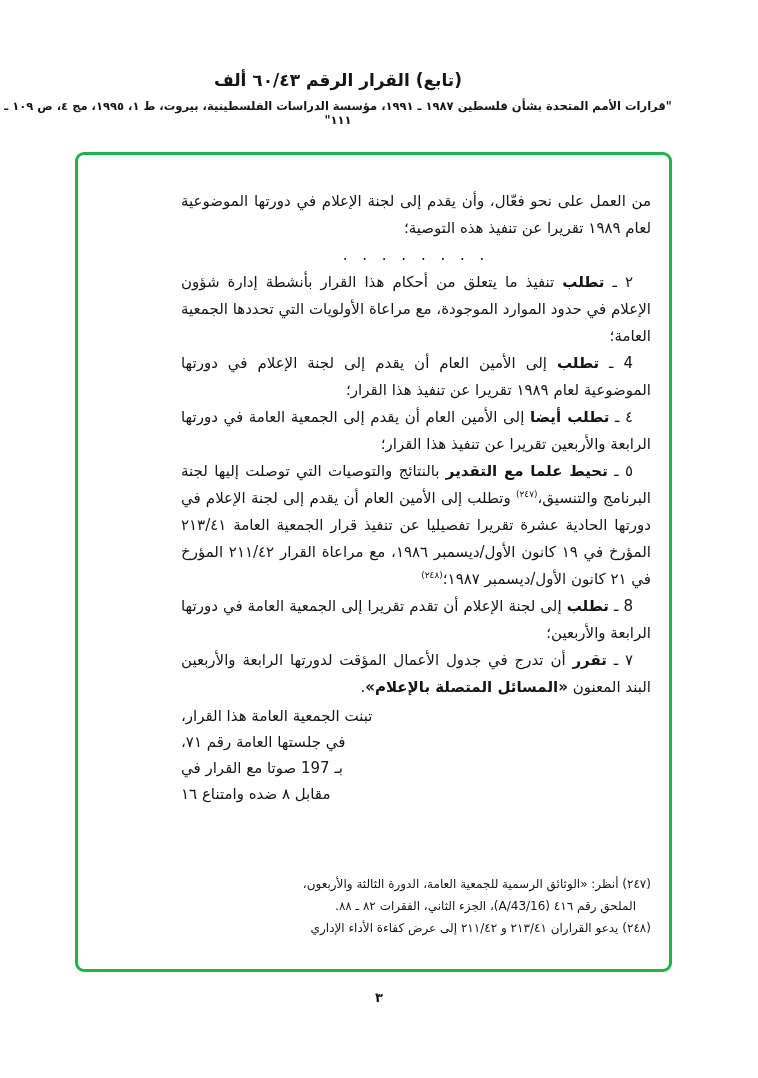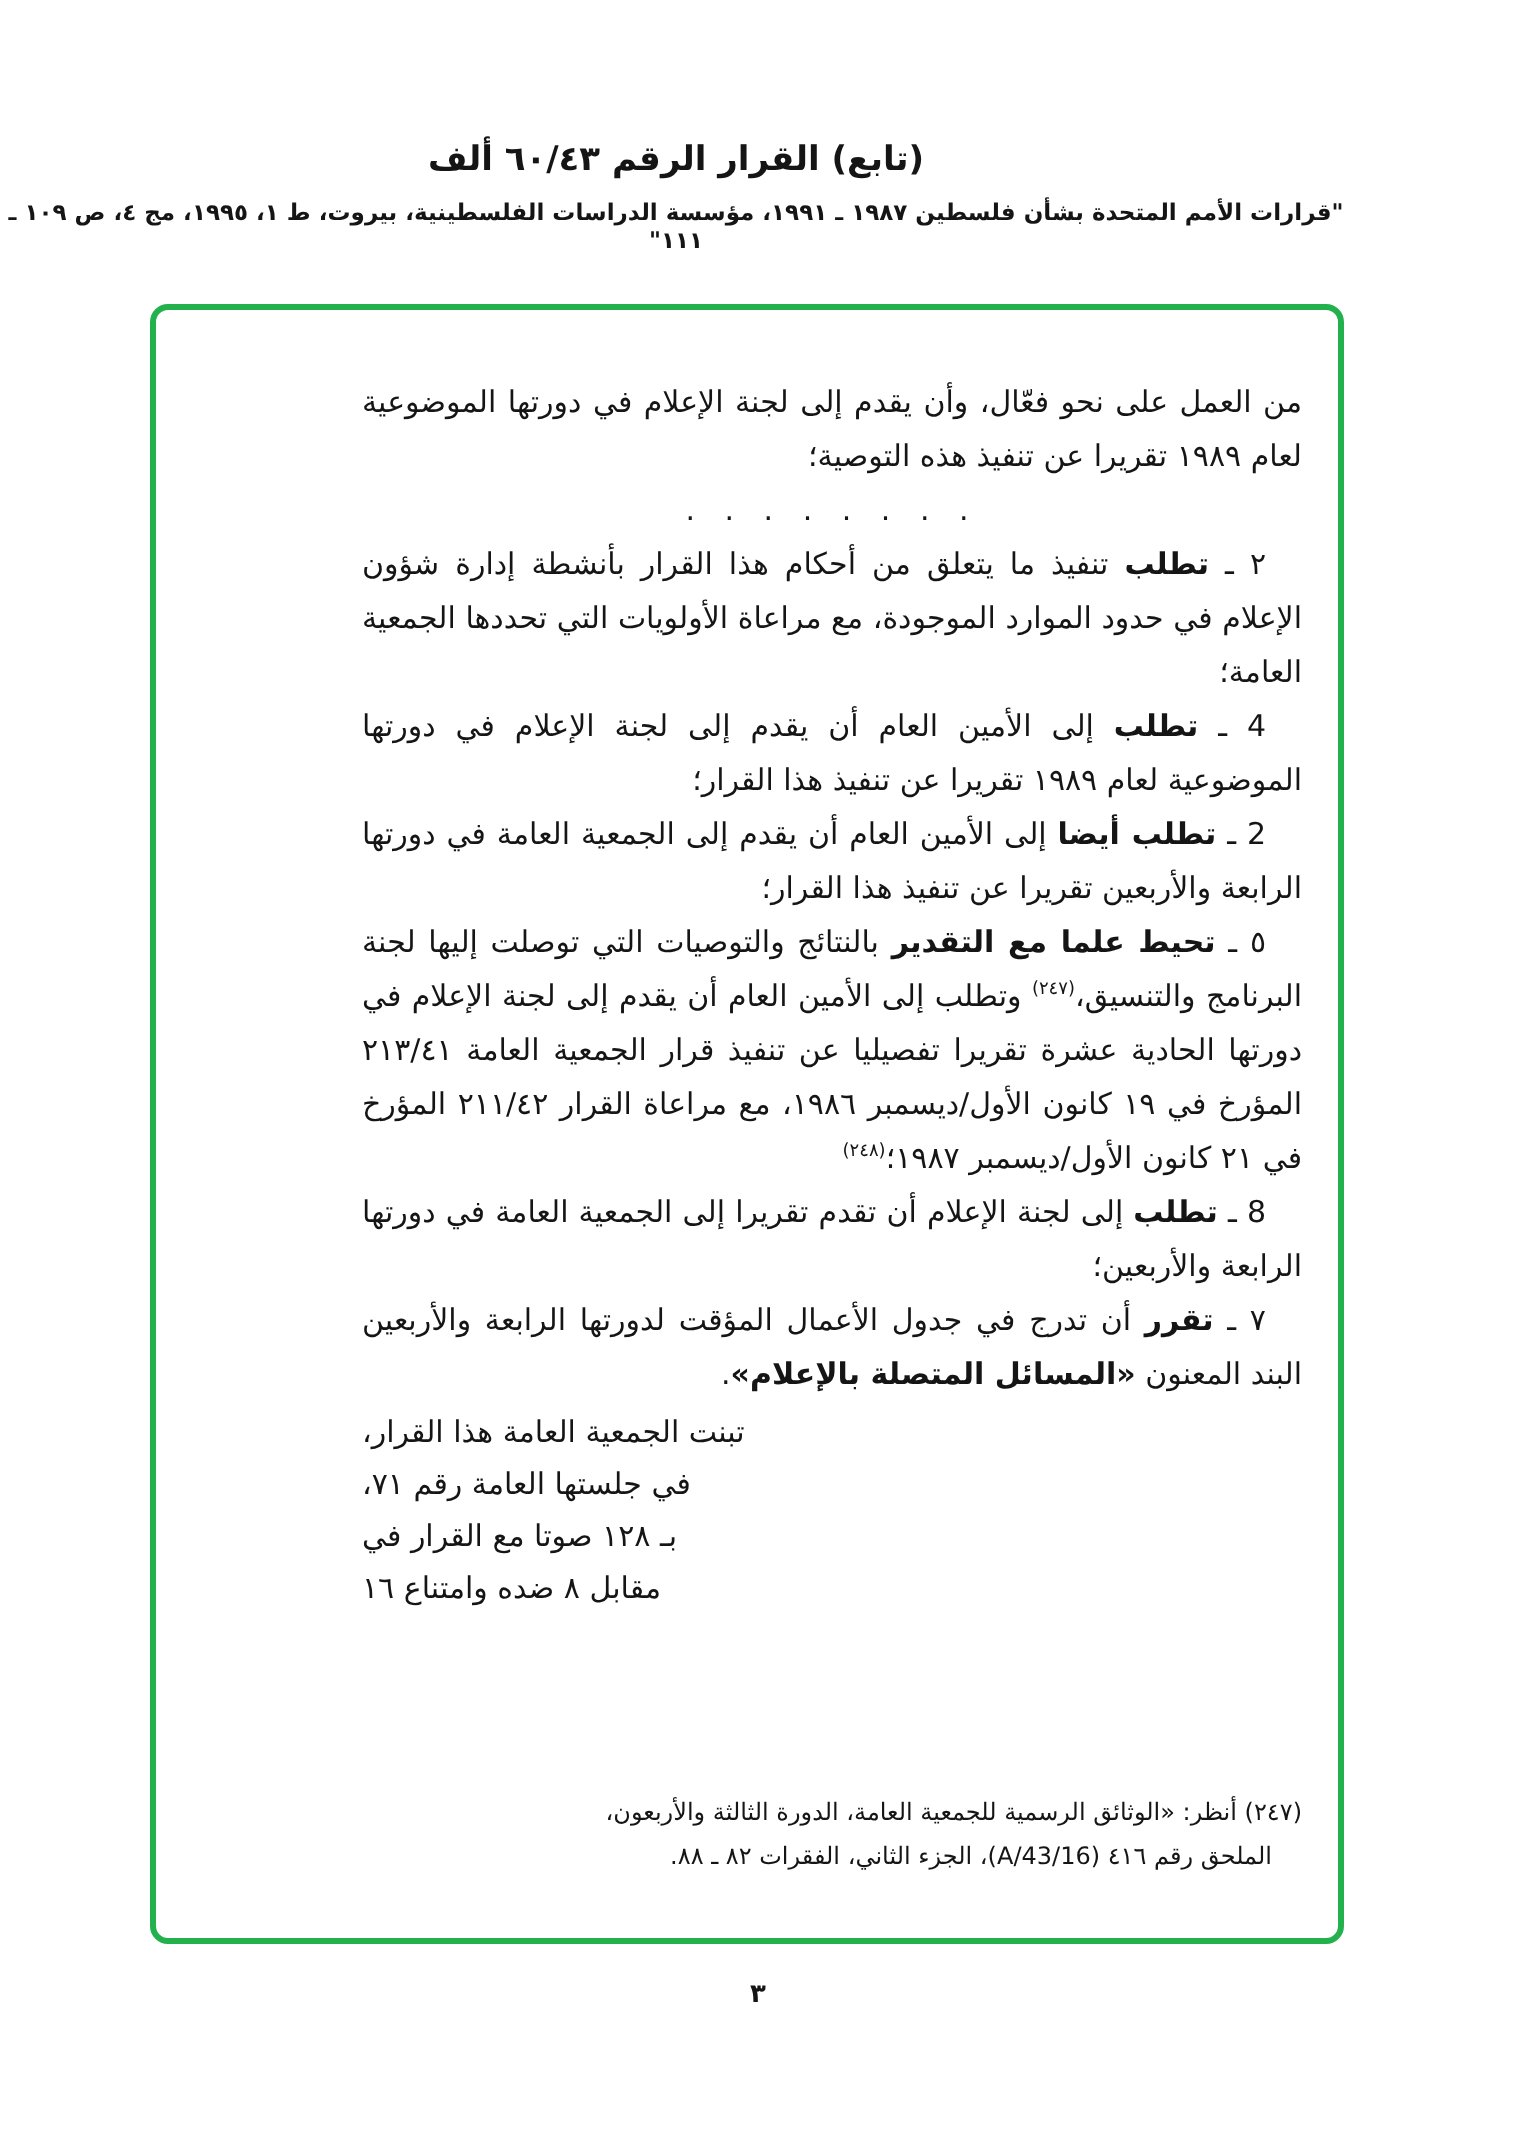--- a/index.html
+++ b/index.html
@@ -113,31 +113,32 @@
   <div class="source">"قرارات الأمم المتحدة بشأن فلسطين ١٩٨٧ ـ ١٩٩١، مؤسسة الدراسات الفلسطينية، بيروت، ط ١، ١٩٩٥، مج ٤، ص ١٠٩ ـ ١١١"</div>
 </div>
 
 <div class="green-box" style="border-color: rgb(34, 177, 76);">
   <div class="body-text">
 
   <p class=""><span>من العمل على نحو فعّال، وأن يقدم إلى لجنة الإعلام في دورتها الموضوعية لعام ١٩٨٩ تقريرا عن تنفيذ هذه التوصية؛</span></p>
       <p class=" dots"><span>. . . . . . . .</span></p>
       <p class="indent"><span>٢ ـ </span><span class="bold">تطلب</span><span> تنفيذ ما يتعلق من أحكام هذا القرار بأنشطة إدارة شؤون الإعلام في حدود الموارد الموجودة، مع مراعاة الأولويات التي تحددها الجمعية العامة؛</span></p>
       <p class="indent"><span>4 ـ </span><span class="bold">تطلب</span><span> إلى الأمين العام أن يقدم إلى لجنة الإعلام في دورتها الموضوعية لعام ١٩٨٩ تقريرا عن تنفيذ هذا القرار؛</span></p>
-      <p class="indent"><span>2 ـ </span><span class="bold">تطلب أيضا</span><span> إلى الأمين العام أن يقدم إلى الجمعية العامة في دورتها الرابعة والأربعين تقريرا عن تنفيذ هذا القرار؛</span></p>
+      <p class="indent"><span>٤ ـ </span><span class="bold">تطلب أيضا</span><span> إلى الأمين العام أن يقدم إلى الجمعية العامة في دورتها الرابعة والأربعين تقريرا عن تنفيذ هذا القرار؛</span></p>
       <p class="indent"><span>٥ ـ </span><span class="bold">تحيط علما مع التقدير</span><span> بالنتائج والتوصيات التي توصلت إليها لجنة البرنامج والتنسيق،</span><sup>(٢٤٧)</sup><span> وتطلب إلى الأمين العام أن يقدم إلى لجنة الإعلام في دورتها الحادية عشرة تقريرا تفصيليا عن تنفيذ قرار الجمعية العامة ٢١٣/٤١ المؤرخ في ١٩ كانون الأول/ديسمبر ١٩٨٦، مع مراعاة القرار ٢١١/٤٢ المؤرخ في ٢١ كانون الأول/ديسمبر ١٩٨٧؛</span><sup>(٢٤٨)</sup></p>
       <p class="indent"><span>8 ـ </span><span class="bold">تطلب</span><span> إلى لجنة الإعلام أن تقدم تقريرا إلى الجمعية العامة في دورتها الرابعة والأربعين؛</span></p>
       <p class="indent"><span>٧ ـ </span><span class="bold">تقرر</span><span> أن تدرج في جدول الأعمال المؤقت لدورتها الرابعة والأربعين البند المعنون </span><span class="bold">«المسائل المتصلة بالإعلام»</span><span>.</span></p>
       <div class="adoption">
         <div>تبنت الجمعية العامة هذا القرار،</div>
         <div>في جلستها العامة رقم ٧١،</div>
-        <div>بـ ١٢٨ صوتا مع القرار في</div>
+        <div>بـ 197 صوتا مع القرار في</div>
         <div>مقابل ٨ ضده وامتناع ١٦</div>
       </div>
     </div>
   <div class="footnotes">
 
   <div class="fn-line">(٢٤٧) أنظر: «الوثائق الرسمية للجمعية العامة، الدورة الثالثة والأربعون،</div>
       <div class="fn-line cont">الملحق رقم ٤١٦ (A/43/16)، الجزء الثاني، الفقرات ٨٢ ـ ٨٨.</div>
+      <div class="fn-line">(٢٤٨) يدعو القراران ٢١٣/٤١ و ٢١١/٤٢ إلى عرض كفاءة الأداء الإداري</div>
     </div>
 </div>
 
 <div class="pagenum">٣</div>
 
 </body></html>

